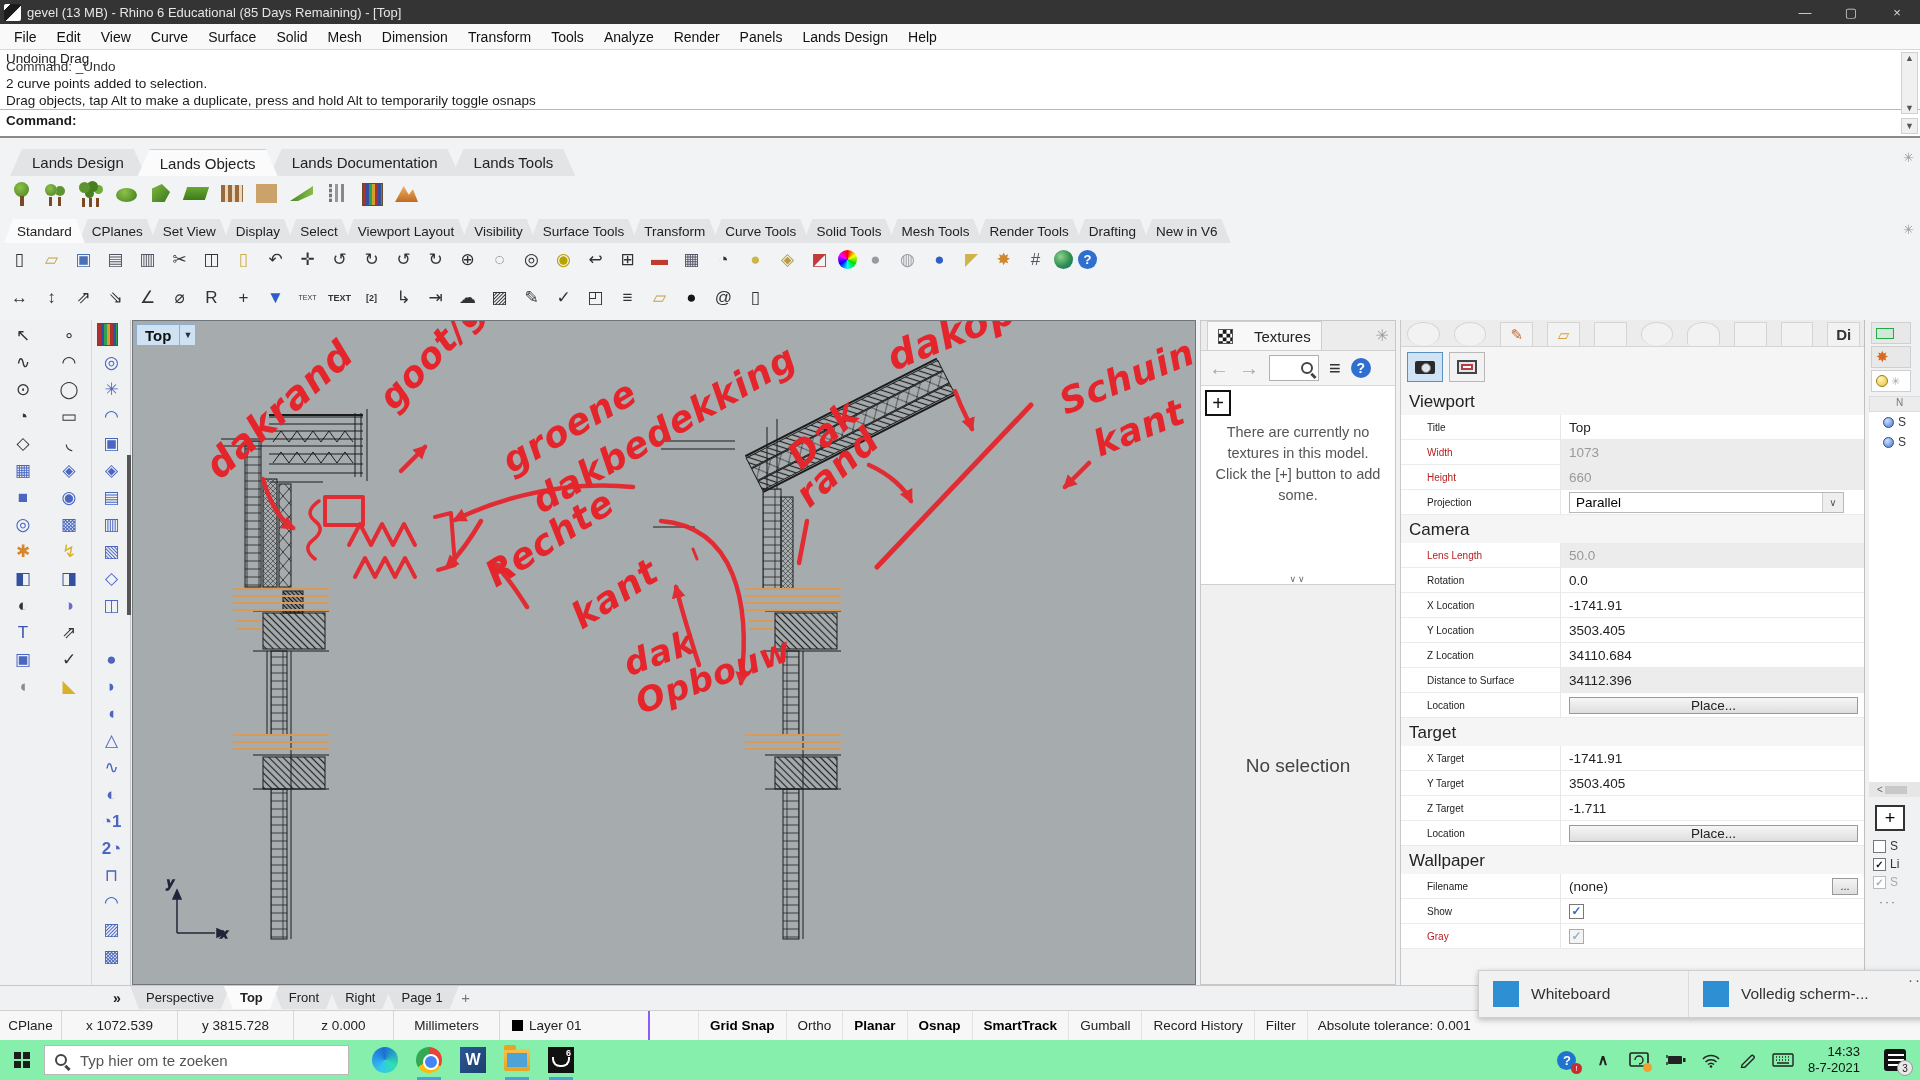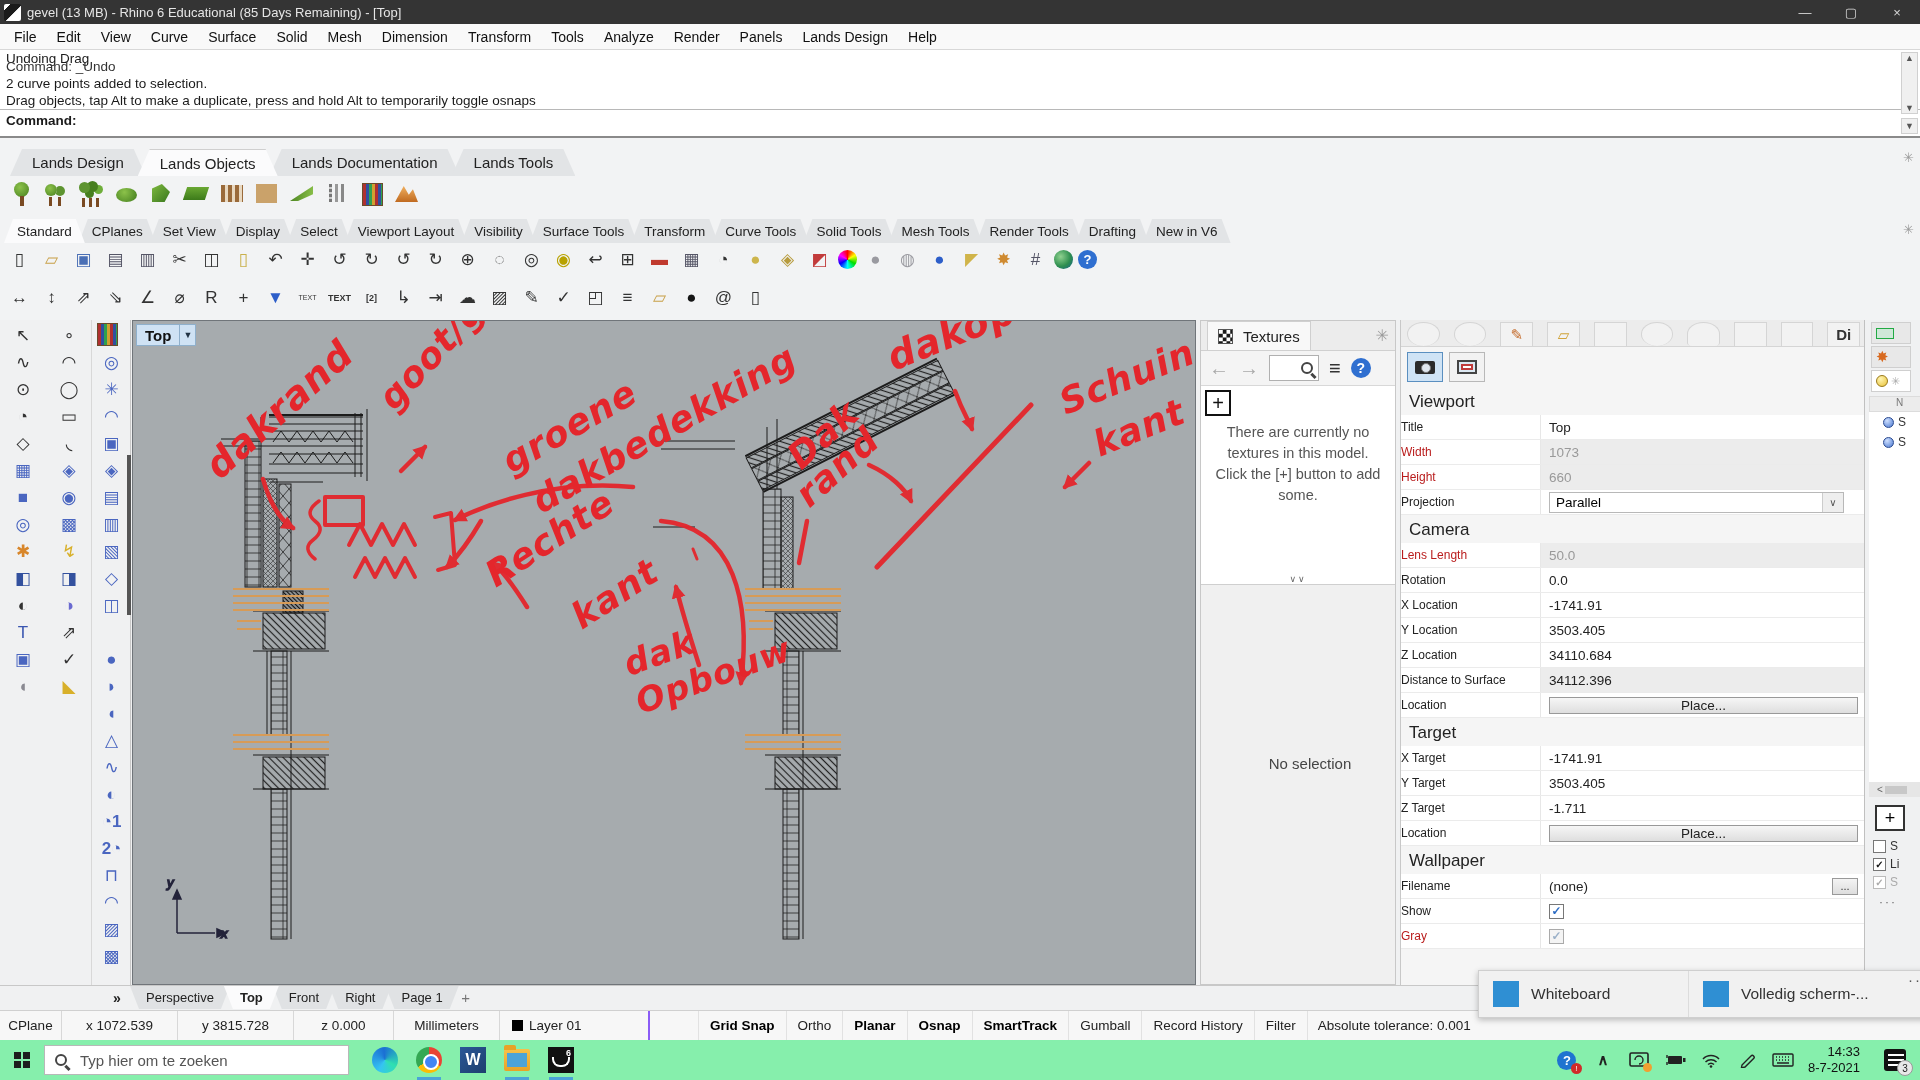--- a/index.html
+++ b/index.html
@@ -70,50 +70,50 @@
 
 .viewport{position:absolute;left:132px;top:0;width:1064px;height:665px;background:#a6abae;border:1px solid #70757a;overflow:hidden}
 .vp-svg{position:absolute;left:0;top:0}
 .vp-label{position:absolute;left:3px;top:3px;display:flex;z-index:5}
 .vp-label .vl-t{background:#cfe2f4;border:1px solid #8fb0cc;padding:0 8px;font-size:15px;font-weight:bold;color:#111;height:22px;display:flex;align-items:center}
 .vp-label .vl-a{background:#cfe2f4;border:1px solid #8fb0cc;border-left:none;width:16px;height:22px;display:flex;align-items:center;justify-content:center;font-size:9px;color:#234}
 .anno{position:absolute;color:#e4262c;font-style:italic;font-weight:bold;letter-spacing:1px;transform-origin:left center;white-space:nowrap;font-family:"DejaVu Sans",sans-serif}
 
 .texpanel{position:absolute;left:1200px;top:0;width:196px;height:665px;background:#f0f0f0;border:1px solid #c8c8c8}
 .tex-tabrow{height:30px;display:flex;align-items:center;background:#ececec;border-bottom:1px solid #d0d0d0;padding:0 6px}
-.tex-tab{display:flex;align-items:center;gap:10px;background:#f8f8f8;border:1px solid #cfcfcf;border-bottom:none;height:29px;padding:0 10px;font-size:15px;color:#222}
+.tex-tab{display:flex;align-items:center;gap:21px;background:#f8f8f8;border:1px solid #cfcfcf;border-bottom:none;height:29px;padding:0 10px;font-size:15px;color:#222}
 .checker{width:15px;height:15px;background:repeating-conic-gradient(#1a1a1a 0 25%,#fff 0 50%) 0 0/7.5px 7.5px;border:1px solid #555}
 .tex-gear{margin-left:auto;color:#9a9a9a;font-size:16px}
 .tex-toolbar{height:34px;display:flex;align-items:center;gap:10px;padding:0 8px;background:#f4f4f4}
 .tex-nav{color:#a8a8a8;font-size:20px;font-weight:bold}
 .tex-search{width:50px;height:26px;background:#fff;border:1px solid #b0b0b0;display:flex;align-items:center;justify-content:flex-end;padding:2px}
 .mag{width:12px;height:12px;border:2.5px solid #444;border-radius:50%;position:relative;margin-right:3px}
 .mag::after{content:"";position:absolute;left:9px;top:9px;width:2.5px;height:6px;background:#444;transform:rotate(-45deg)}
 .tex-menu{font-size:20px;color:#333}
 .tex-help{width:20px;height:20px;border-radius:50%;background:#2f6fd0;color:#fff;font-weight:bold;display:flex;align-items:center;justify-content:center;font-size:14px}
 .tex-body{background:#fff;height:188px;position:relative;border-top:1px solid #d8d8d8}
 .tex-add{position:absolute;left:4px;top:4px;width:26px;height:26px;border:2px solid #111;display:flex;align-items:center;justify-content:center;font-size:20px;color:#111;background:#fff}
 .tex-empty{position:absolute;left:12px;top:36px;width:170px;text-align:center;color:#555;font-size:14.5px;line-height:1.45}
 .tex-split{height:12px;display:flex;align-items:center;justify-content:center;color:#666;font-size:9px;letter-spacing:2px;background:#fff;border-bottom:1px solid #cfcfcf}
 .tex-lower{background:#f0f0f0;height:399px;position:relative}
-.tex-nosel{position:absolute;left:12px;top:170px;width:100%;text-align:center;color:#444;font-size:15px}
+.tex-nosel{position:absolute;left:0;top:170px;width:100%;text-align:center;color:#444;font-size:19px}
 
 .props{position:absolute;left:1400px;top:0;width:464px;height:665px;background:#f5f5f5;border-left:1px solid #c8c8c8}
 #prop-tabs{display:flex;gap:14px;align-items:flex-end;height:27px;padding:2px 4px 0 6px;background:#ececec;border-bottom:1px solid #d5d5d5}
 .ptab{width:34px;height:24px;display:flex;align-items:center;justify-content:center;font-size:15px;background:#f2f2f2;border:1px solid #d5d5d5;border-bottom:none}
 .pbtns{display:flex;gap:6px;padding:5px 6px;background:#f5f5f5}
 .pbtn-big{width:36px;height:30px;display:flex;align-items:center;justify-content:center;border:1px solid #b8b8b8;background:#f2f2f2;position:relative}
 .pbtn-big.active{background:#cfe3f5;border:1px solid #5a8fc0}
 .cam-ic{width:20px;height:13px;background:#2a2a2a;border-radius:2px;position:relative}
 .cam-ic::before{content:"";position:absolute;left:6px;top:2.5px;width:8px;height:8px;border-radius:50%;background:#dfe6ee;border:1px solid #777}
 .vrect-ic{width:20px;height:14px;border:2px solid #444;background:#dce8f2;position:relative}
 .vrect-ic::before{content:"";position:absolute;left:2px;top:2px;right:2px;bottom:2px;border:2px solid #c03a3a;background:#fff}
 .psec{font-size:17px;color:#222;padding:5px 0 3px 8px;background:#f5f5f5}
 .prow{display:flex;align-items:stretch;background:#fff;border-bottom:1px solid #ebebeb;height:25px}
-.plab{width:140px;display:flex;align-items:center;font-size:12px;color:#222;border-right:1px solid #e7e7e7;background:#fff}
+.plab{width:160px;padding-left:26px;display:flex;align-items:center;font-size:10px;color:#222;border-right:1px solid #e7e7e7;background:#fff}
 .prow.dis .plab{color:#b91c1c}
 .pvalw{flex:1;display:flex;align-items:center;padding-left:8px;position:relative}
 .prow.shade .pvalw{background:#ececec}
 .pval{font-size:13.5px;color:#222}
 .prow.dis .pval{color:#999}
 .psel{flex:1;height:21px;margin-right:20px;border:1px solid #b8b8b8;background:#fff;display:flex;align-items:center;padding-left:6px;font-size:13.5px;position:relative}
 .psel-a{position:absolute;right:0;top:0;width:21px;height:19px;background:#eee;border-left:1px solid #ccc;display:flex;align-items:center;justify-content:center;font-size:10px;color:#555}
 .pbtn{flex:1;margin:2px 6px 2px 0;background:linear-gradient(#f6f6f6,#dedede);border:1px solid #999;display:flex;align-items:center;justify-content:center;font-size:13.5px;color:#222}
 .pchk{width:15px;height:15px;border:1px solid #777;background:#fff;display:flex;align-items:center;justify-content:center;font-size:12px;color:#2b6bc4;font-weight:bold}
 .prow.dis .pchk{color:#9ab0c8;border-color:#aaa;background:#f4f4f4}

